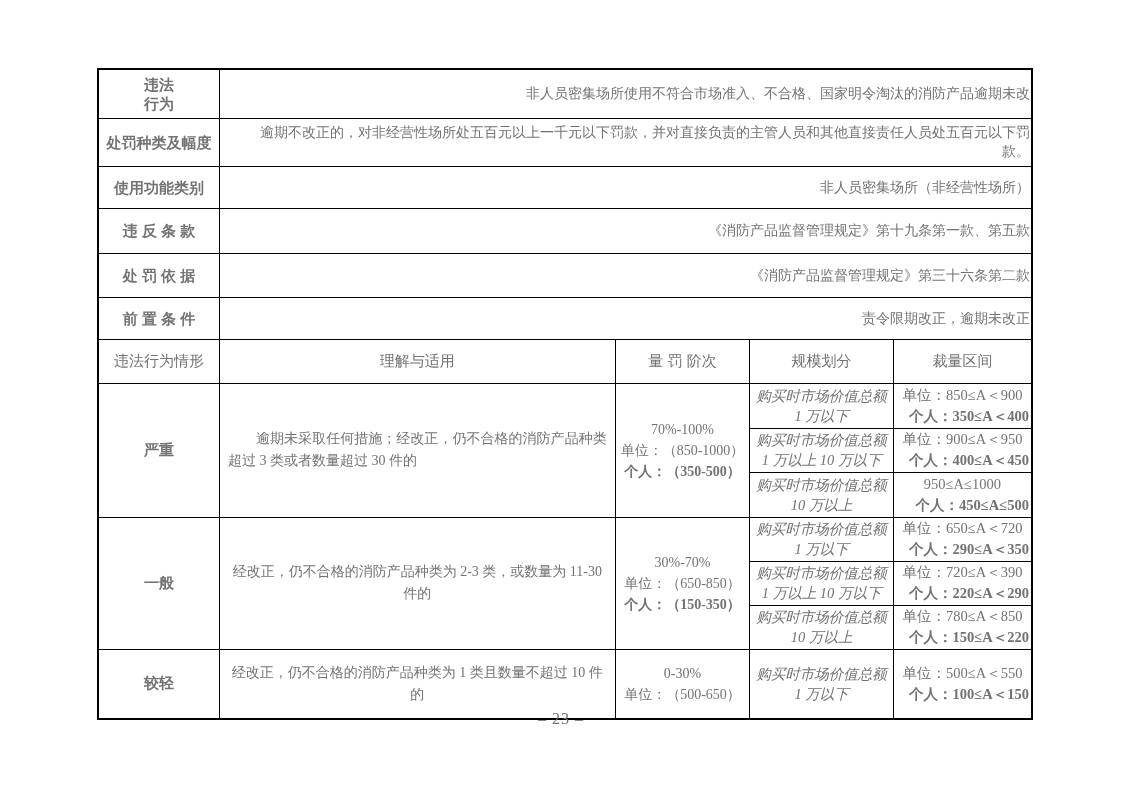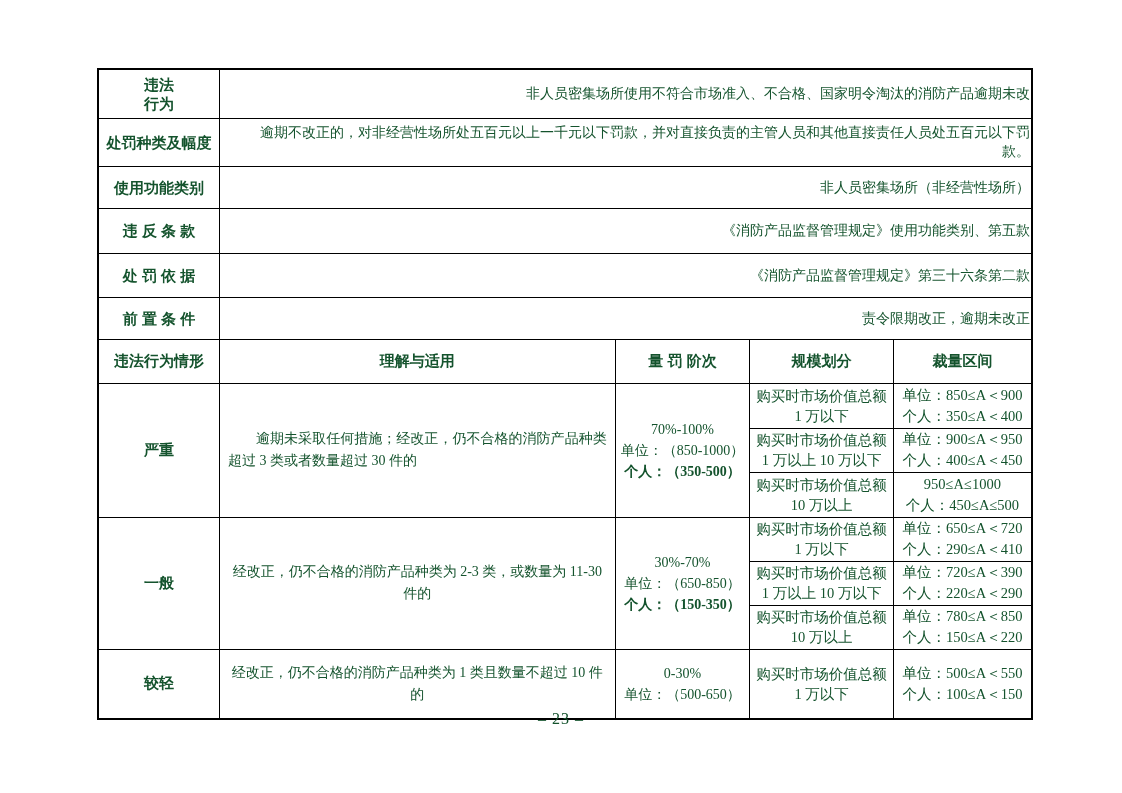--- a/index.html
+++ b/index.html
@@ -1,40 +1,40 @@
 <!DOCTYPE html>
 <html><head>
 <meta charset="utf-8">
 <style>
   html,body{margin:0;padding:0;background:#fff;}
   .page{position:relative;width:1122px;height:793px;background:#ffffff;overflow:hidden;
-        font-family:"Liberation Serif", serif;color:#14532d;}
+        font-family:"Liberation Serif", serif;color:#737373;}
   table.penalty{position:absolute;left:97px;top:68px;width:936px;border-collapse:collapse;
         table-layout:fixed;border:2px solid #000;}
   td{border:1px solid #000;vertical-align:middle;overflow:hidden;}
   col.c1{width:121px}col.c2{width:394px}col.c3{width:134px}col.c4{width:143px}col.c5{width:138px}
 
   tr.r1{height:49px}tr.r2{height:48px}tr.r3{height:42px}tr.r4{height:45px}
   tr.r5{height:44px}tr.r6{height:42px}tr.rh{height:44px}
   tr.h45{height:45px}tr.h44{height:44px}tr.h38{height:38px}
 
   .lbl{font-family:"Liberation Sans", sans-serif;font-weight:bold;font-size:15px;
        text-align:center;line-height:19px;}
   .pre{white-space:pre-line;}
   .val{font-size:14px;text-align:right;padding-left:13px;line-height:19px;}
-  .hdr{font-family:"Liberation Sans", sans-serif;font-weight:bold;font-size:15px;text-align:center;}
+  .hdr{font-family:"Liberation Sans", sans-serif;font-weight:normal;font-size:15px;text-align:center;}
   .sev{font-family:"Liberation Sans", sans-serif;font-weight:bold;font-size:15px;text-align:center;}
   .interp{font-size:14px;line-height:22px;padding:12px 8px;}
   .interp.j div{text-align:justify;text-indent:2em;}
   .interp.c div{text-align:center;}
   .quantum{font-size:14px;text-align:center;line-height:21px;padding:0 2px;}
   .qbold{font-weight:bold;text-align:center;}
-  .scale{font-size:14.5px;text-align:center;line-height:20px;padding:0 2px;}
+  .scale{font-size:14.5px;text-align:center;line-height:20px;padding:0 2px;font-style:italic;}
   .range{font-size:14.5px;text-align:center;line-height:21px;padding:0 2px;margin-left:11px;}
-  .rbold{font-weight:normal;}
+  .rbold{font-weight:bold;text-align:right;}
   .footer{position:absolute;left:0;top:710px;width:1122px;text-align:center;
           font-size:16px;letter-spacing:1px;font-family:"Liberation Serif", serif;}
 </style>
 </head>
 <body>
 
 <div class="page">
   <table class="penalty">
     <colgroup>
         <col class="c1">
@@ -53,21 +53,21 @@
     <tr class="r2">
       <td class="lbl">处罚种类及幅度</td>
       <td class="val" colspan="4">逾期不改正的，对非经营性场所处五百元以上一千元以下罚款，并对直接负责的主管人员和其他直接责任人员处五百元以下罚款。</td>
     </tr>
     <tr class="r3">
       <td class="lbl">使用功能类别</td>
       <td class="val" colspan="4">非人员密集场所（非经营性场所）</td>
     </tr>
     <tr class="r4">
       <td class="lbl">违 反 条 款</td>
-      <td class="val" colspan="4">《消防产品监督管理规定》使用功能类别、第五款</td>
+      <td class="val" colspan="4">《消防产品监督管理规定》第十九条第一款、第五款</td>
     </tr>
     <tr class="r5">
       <td class="lbl">处 罚 依 据</td>
       <td class="val" colspan="4">《消防产品监督管理规定》第三十六条第二款</td>
     </tr>
     <tr class="r6">
       <td class="lbl">前 置 条 件</td>
       <td class="val" colspan="4">责令限期改正，逾期未改正</td>
     </tr>
 
@@ -128,21 +128,21 @@
         <div>30%-70%</div>
         <div>单位：（650-850）</div>
         <div class="qbold">个人：（150-350）</div>
       </td>
       <td class="scale">
         <div>购买时市场价值总额</div>
         <div>1 万以下</div>
       </td>
       <td class="range">
         <div>单位：650≤A＜720</div>
-        <div class="rbold">个人：290≤A＜410</div>
+        <div class="rbold">个人：290≤A＜350</div>
       </td>
     </tr>
     <tr class="h44">
       <td class="scale">
         <div>购买时市场价值总额</div>
         <div>1 万以上 10 万以下</div>
       </td>
       <td class="range">
         <div>单位：720≤A＜390</div>
         <div class="rbold">个人：220≤A＜290</div>

